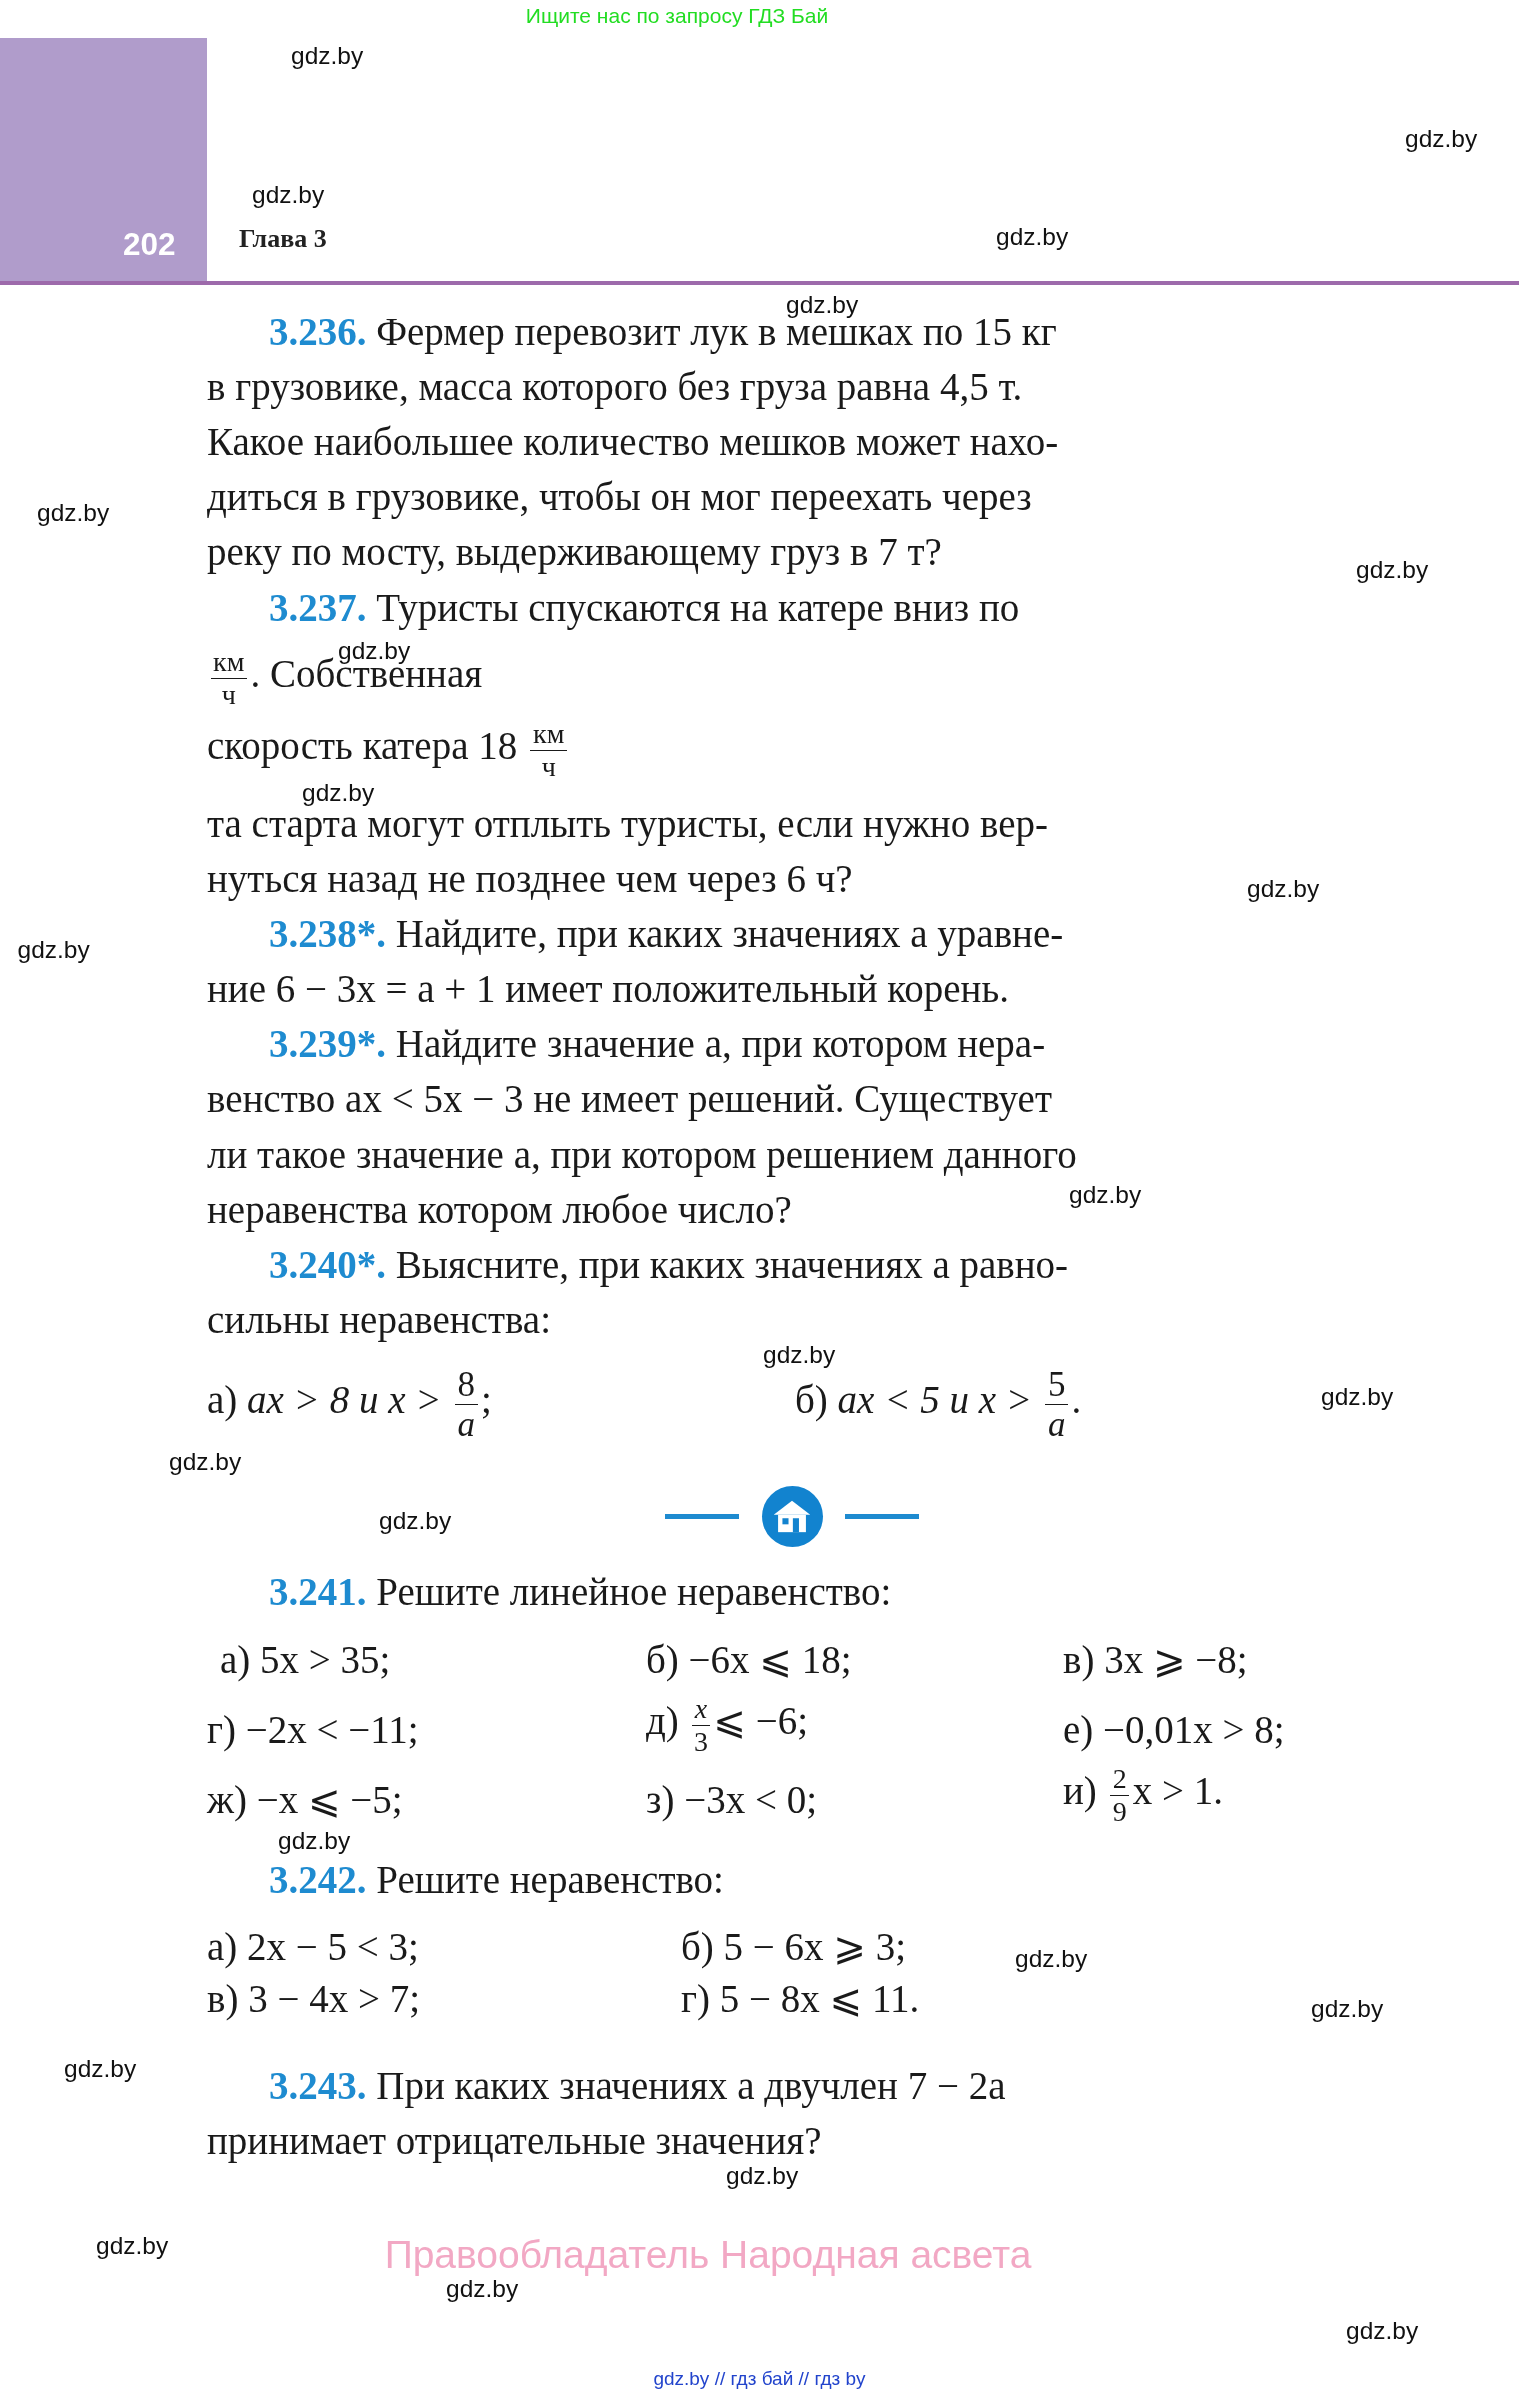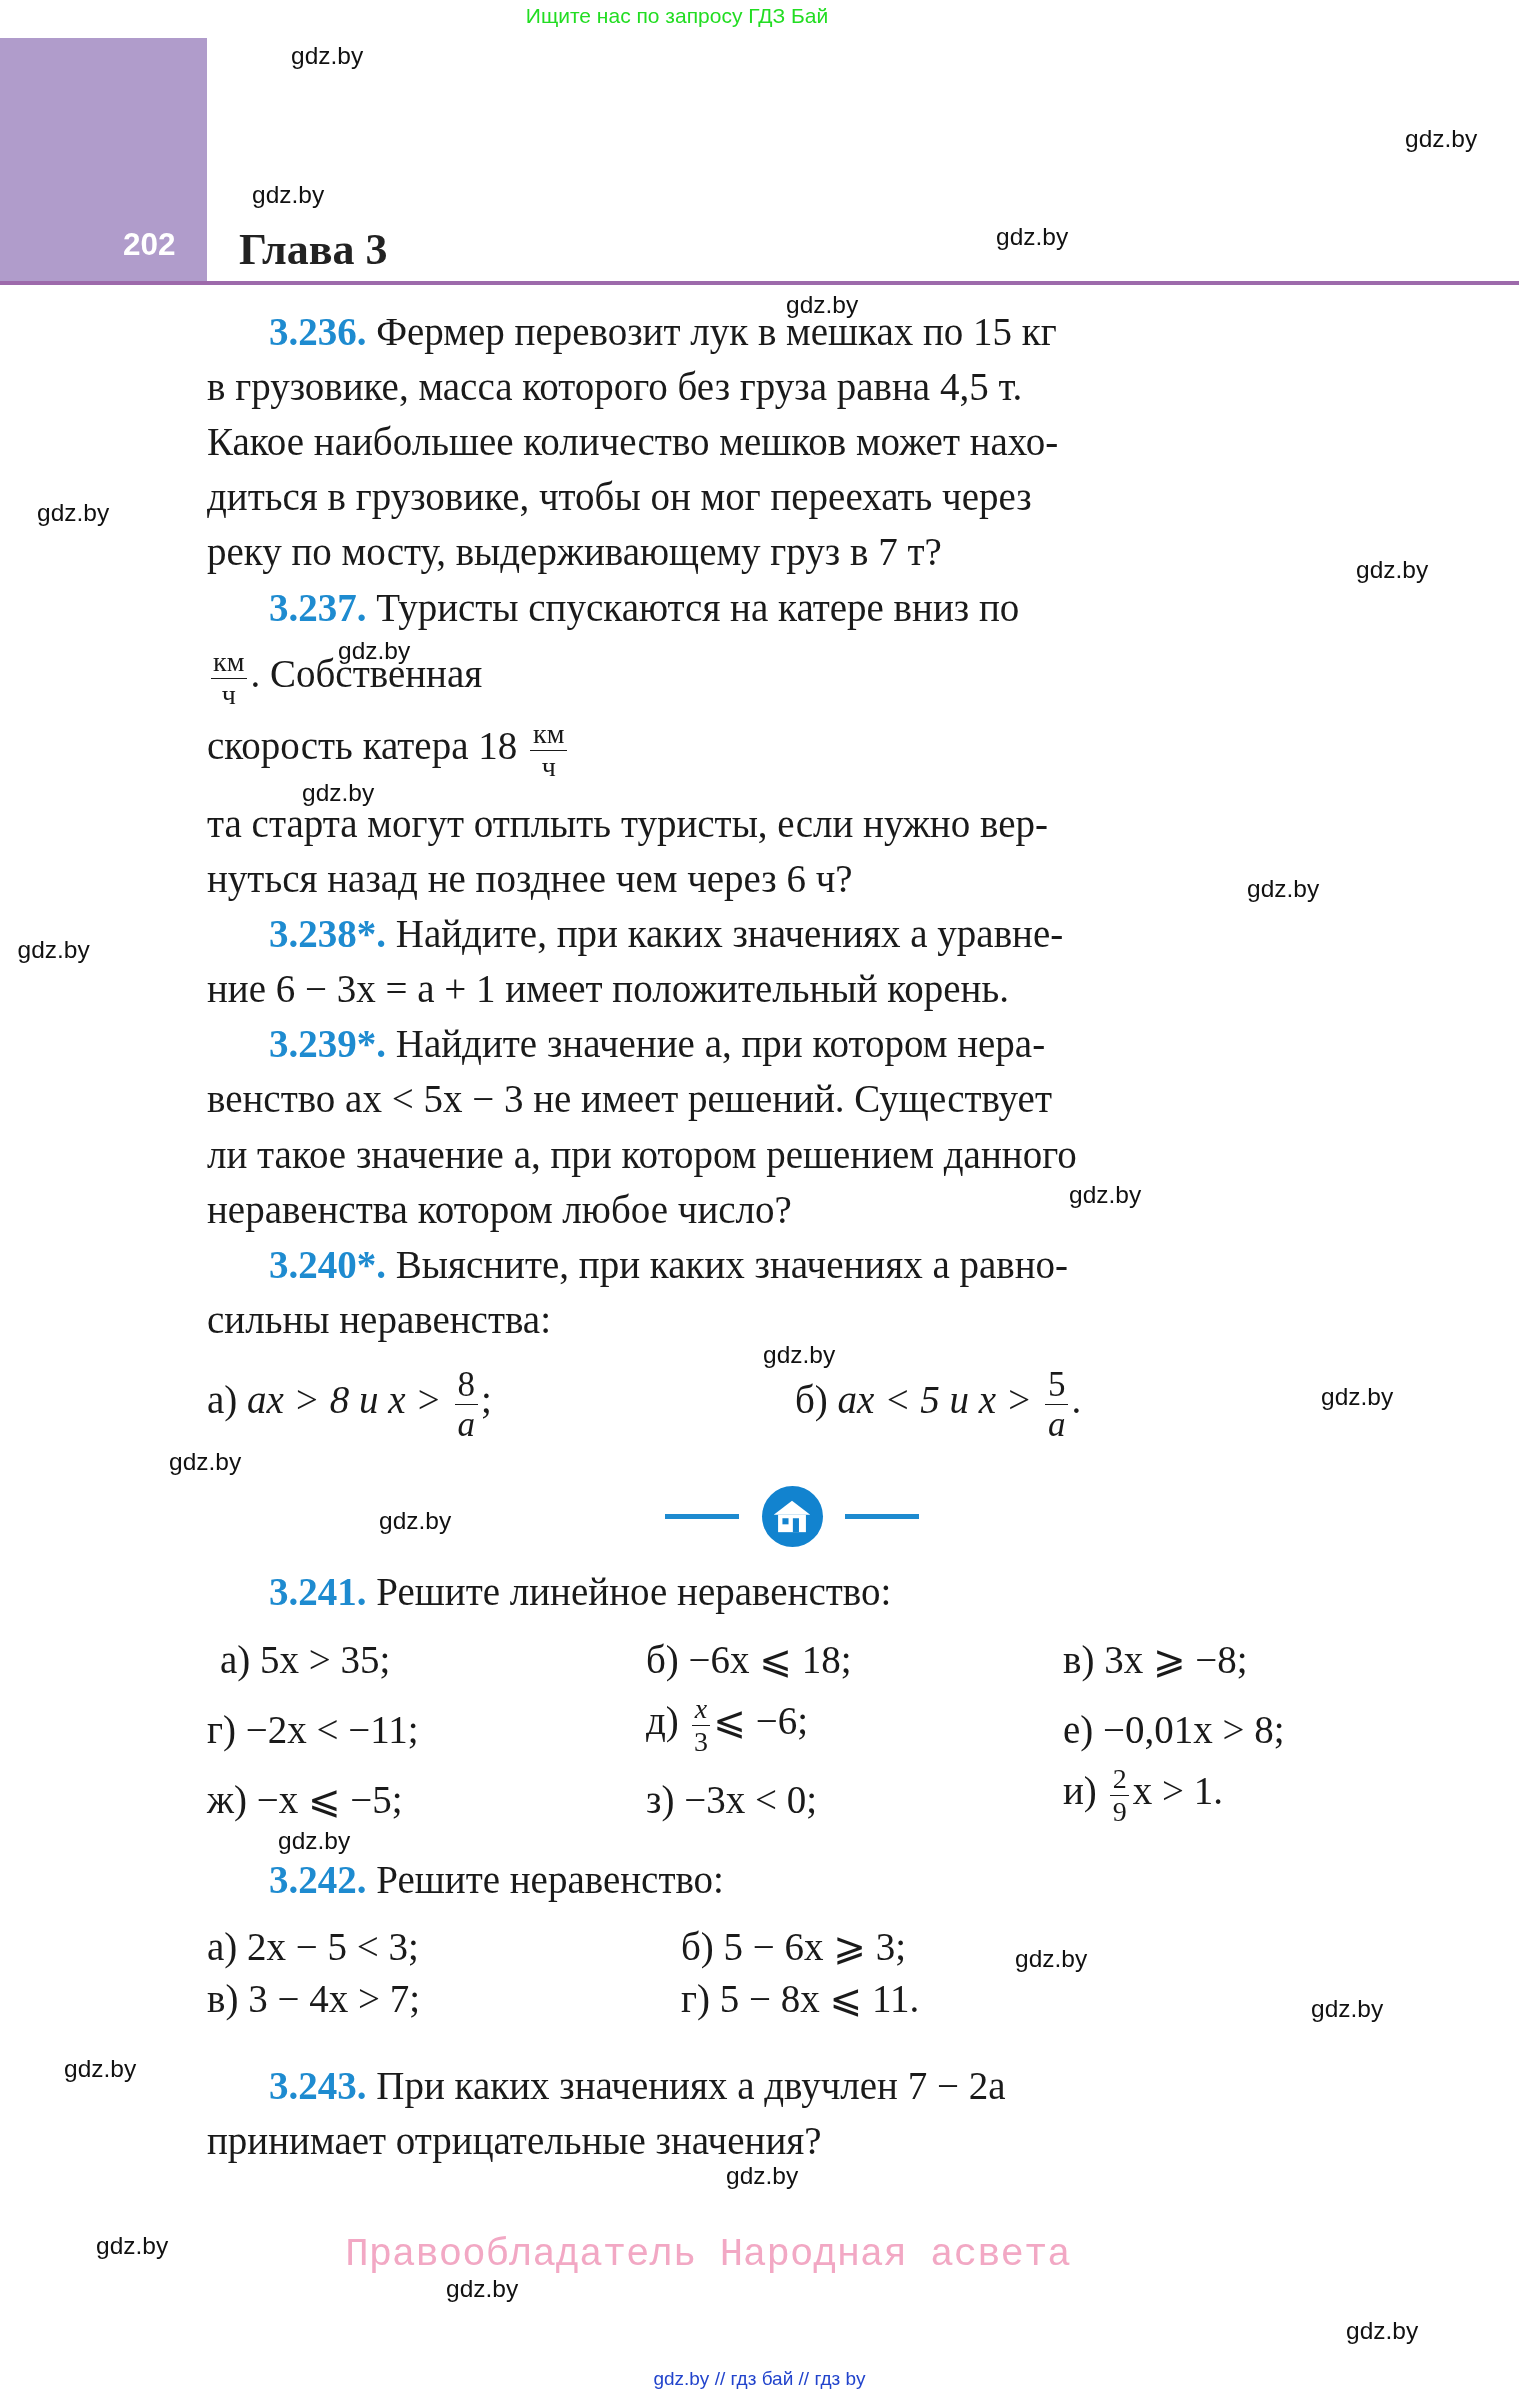--- a/index.html
+++ b/index.html
@@ -4,34 +4,34 @@
 <style>
   html, body { margin: 0; padding: 0; background: #ffffff; }
   body { width: 1519px; height: 2401px; position: relative; overflow: hidden;
          font-family: "DejaVu Serif", "Liberation Serif", serif; color: #1a1a1a; }
   .abs { position: absolute; }
   .top-banner { left: 0; width: 1354px; top: 3.5px; text-align: center; color: #22dd22;
                 font-family: "Liberation Sans", sans-serif; font-size: 21px; }
   .side-tab { left: 0; top: 38px; width: 207px; height: 243px; background: #b09ccb; }
   .page-num { left: 123px; top: 226px; color: #ffffff; font-family: "Liberation Sans", sans-serif;
               font-weight: bold; font-size: 31.5px; }
-  .chapter { left: 239px; top: 224px; font-family: "Liberation Serif", serif; font-weight: bold; font-size: 44px; color: #222; }
+  .chapter { left: 239px; top: 224px; font-family: "Liberation Serif", serif; font-weight: bold; font-size: 26px; color: #222; }
   .header-rule { left: 0; top: 281px; width: 1519px; height: 3.5px; background: #9d6aab; }
   .wm { font-family: "Liberation Sans", sans-serif; font-size: 24.5px; color: #111; }
   .num { color: #1e8bd0; font-weight: bold; }
   .it { font-style: italic; }
   .line { position: absolute; left: 207px; white-space: nowrap; font-family: "Liberation Serif", serif; font-size: 39px; text-align: right; }
   .frac { display: inline-flex; flex-direction: column; align-items: center; vertical-align: middle;
           font-size: 28px; line-height: 31.5px; margin: 0 3.5px; }
   .frac .n { border-bottom: 1.8px solid #1a1a1a; padding: 0 2.6px; }
   .frac.big { font-size: 35px; line-height: 39px; }
   .divider-line { height: 4.4px; background: #1e8bd0; }
   .home-circle { width: 61px; height: 61px; border-radius: 50%; background: #1283cf; }
   .footer-rights { left: 0; width: 1416px; top: 2233px; text-align: center; color: #f2a8c4;
-                   font-family: Liberation Mono, monospace; font-size: 39px; }
+                   font-family: Liberation Sans, sans-serif; font-size: 39px; }
   .footer-links { left: 0; width: 1519px; top: 2368px; text-align: center; color: #2244cc;
                   font-family: "Liberation Sans", sans-serif; font-size: 19px; }
   .cell { position: absolute; white-space: nowrap; font-family: "Liberation Serif", serif; font-size: 39px; }
 </style>
 </head>
 <body>
 
 <div class="abs top-banner">Ищите нас по запросу ГДЗ Бай</div>
 
 <div class="abs side-tab"></div>

